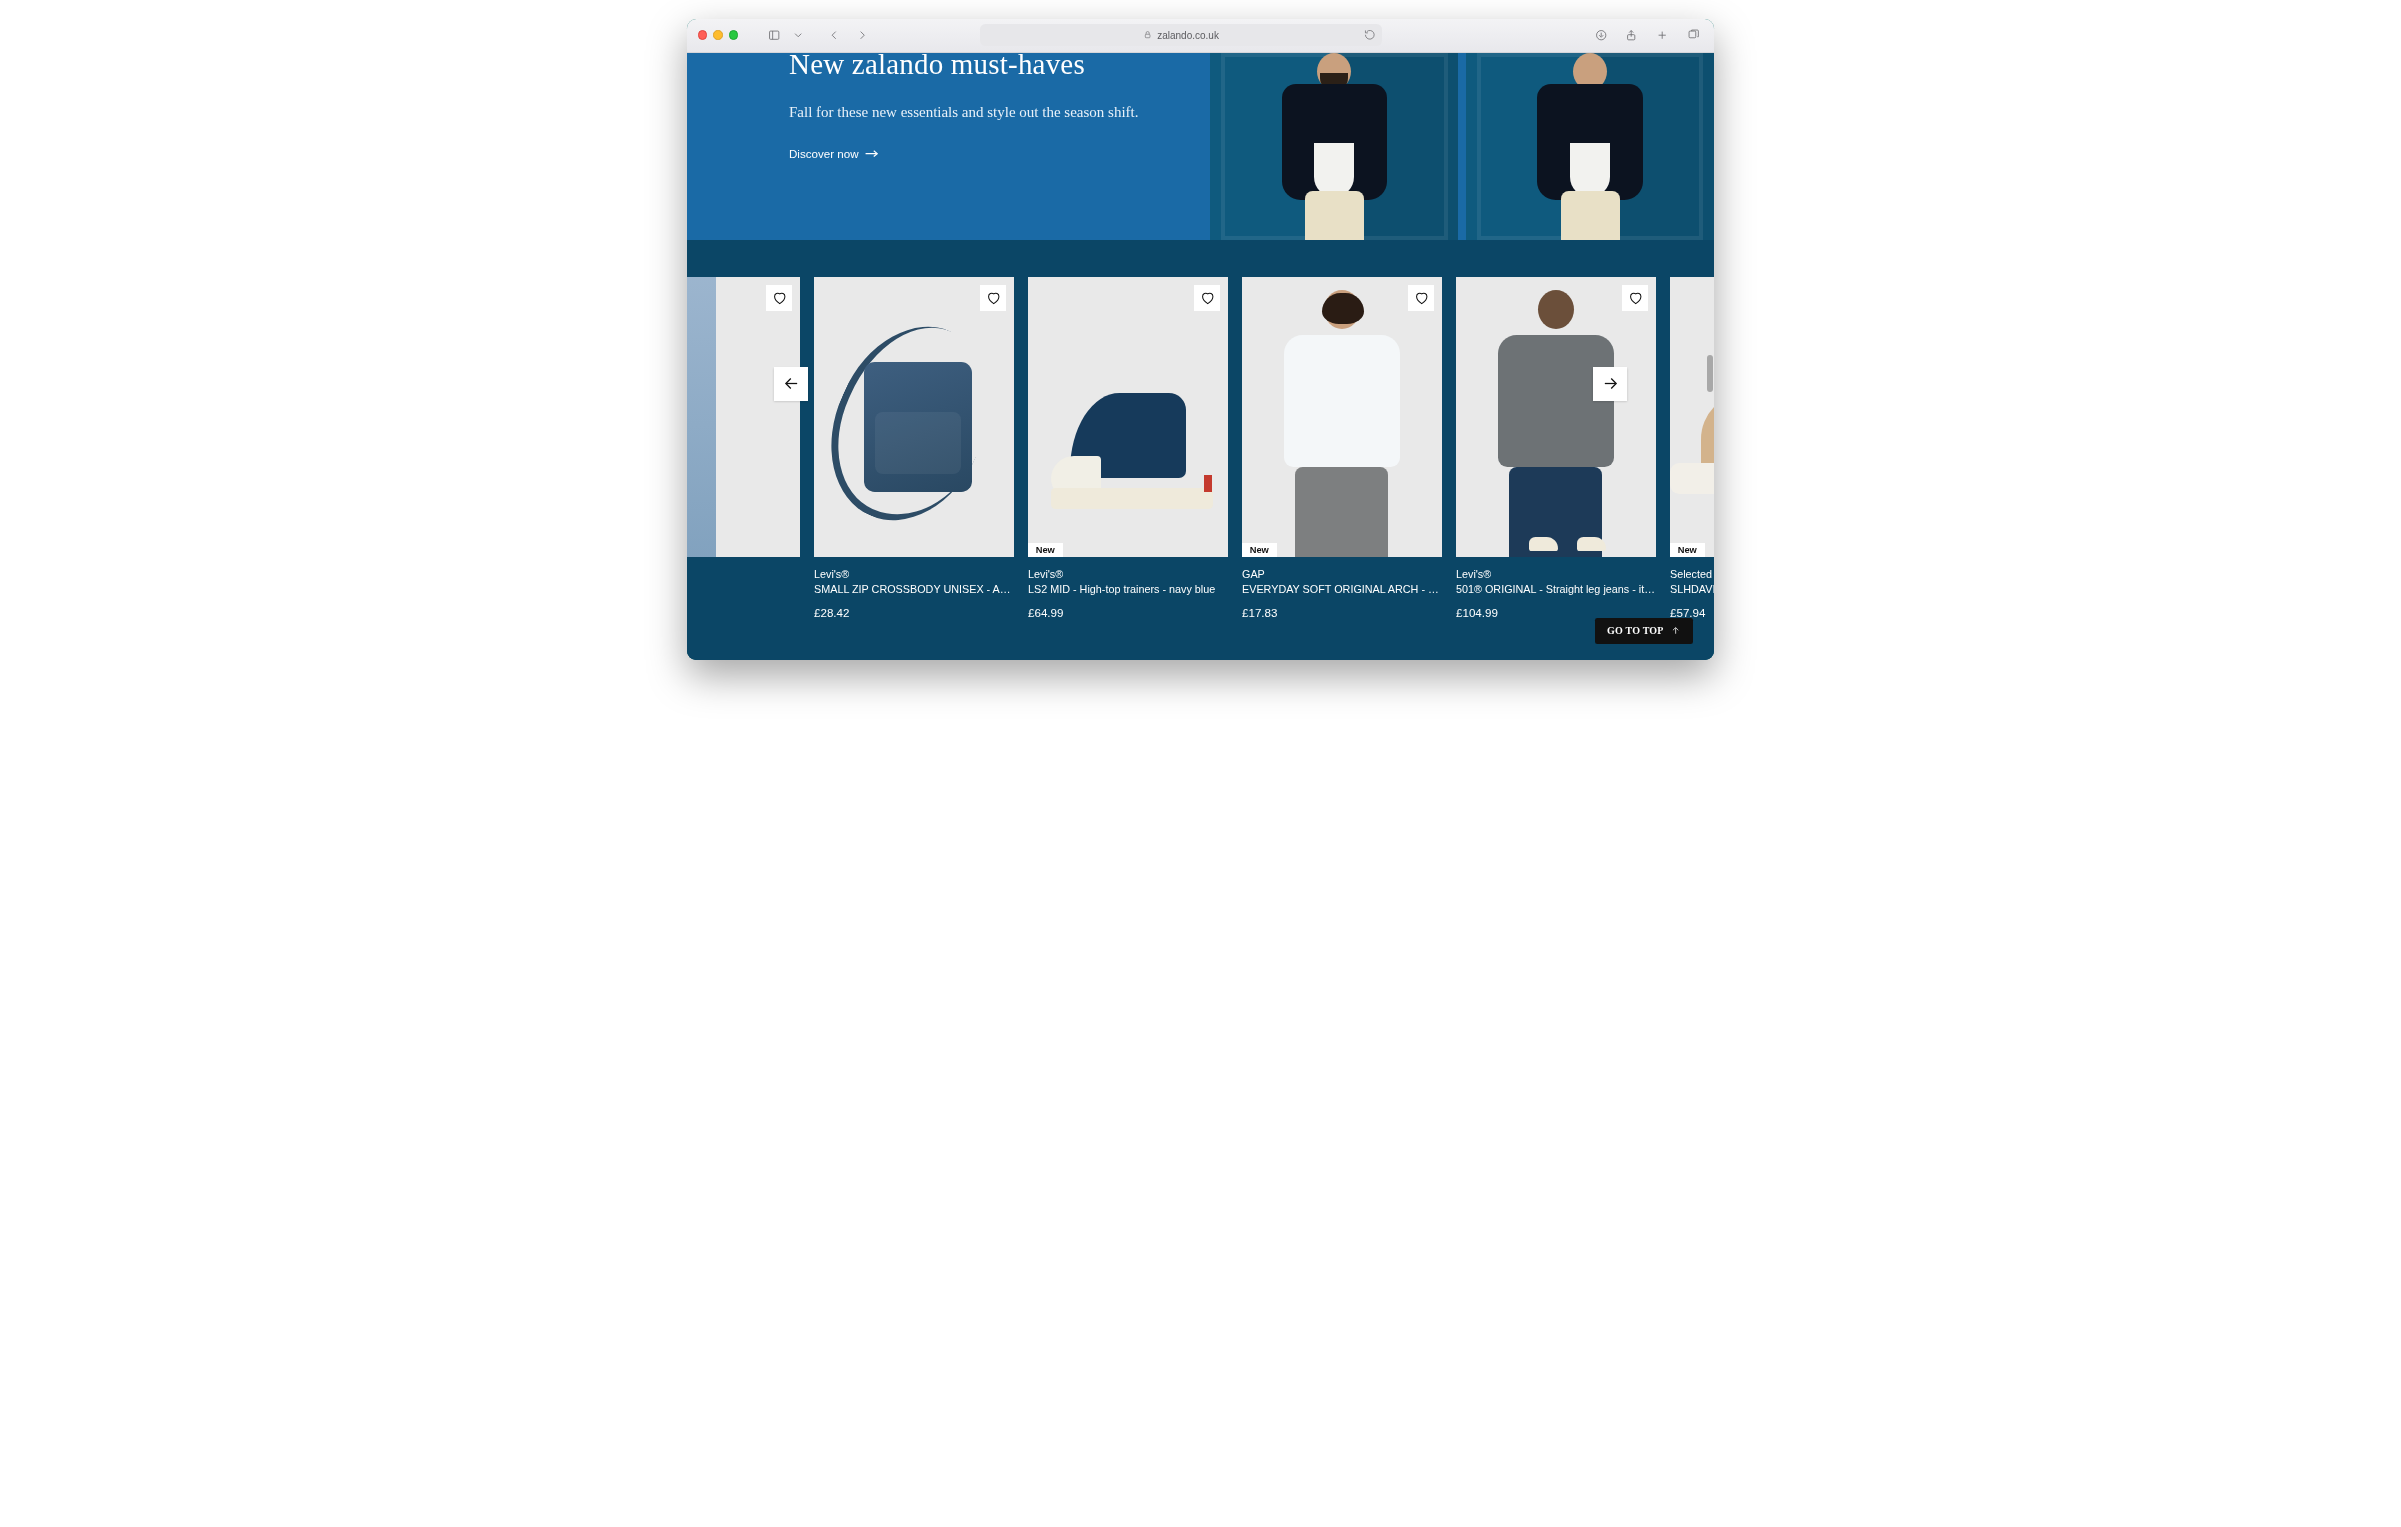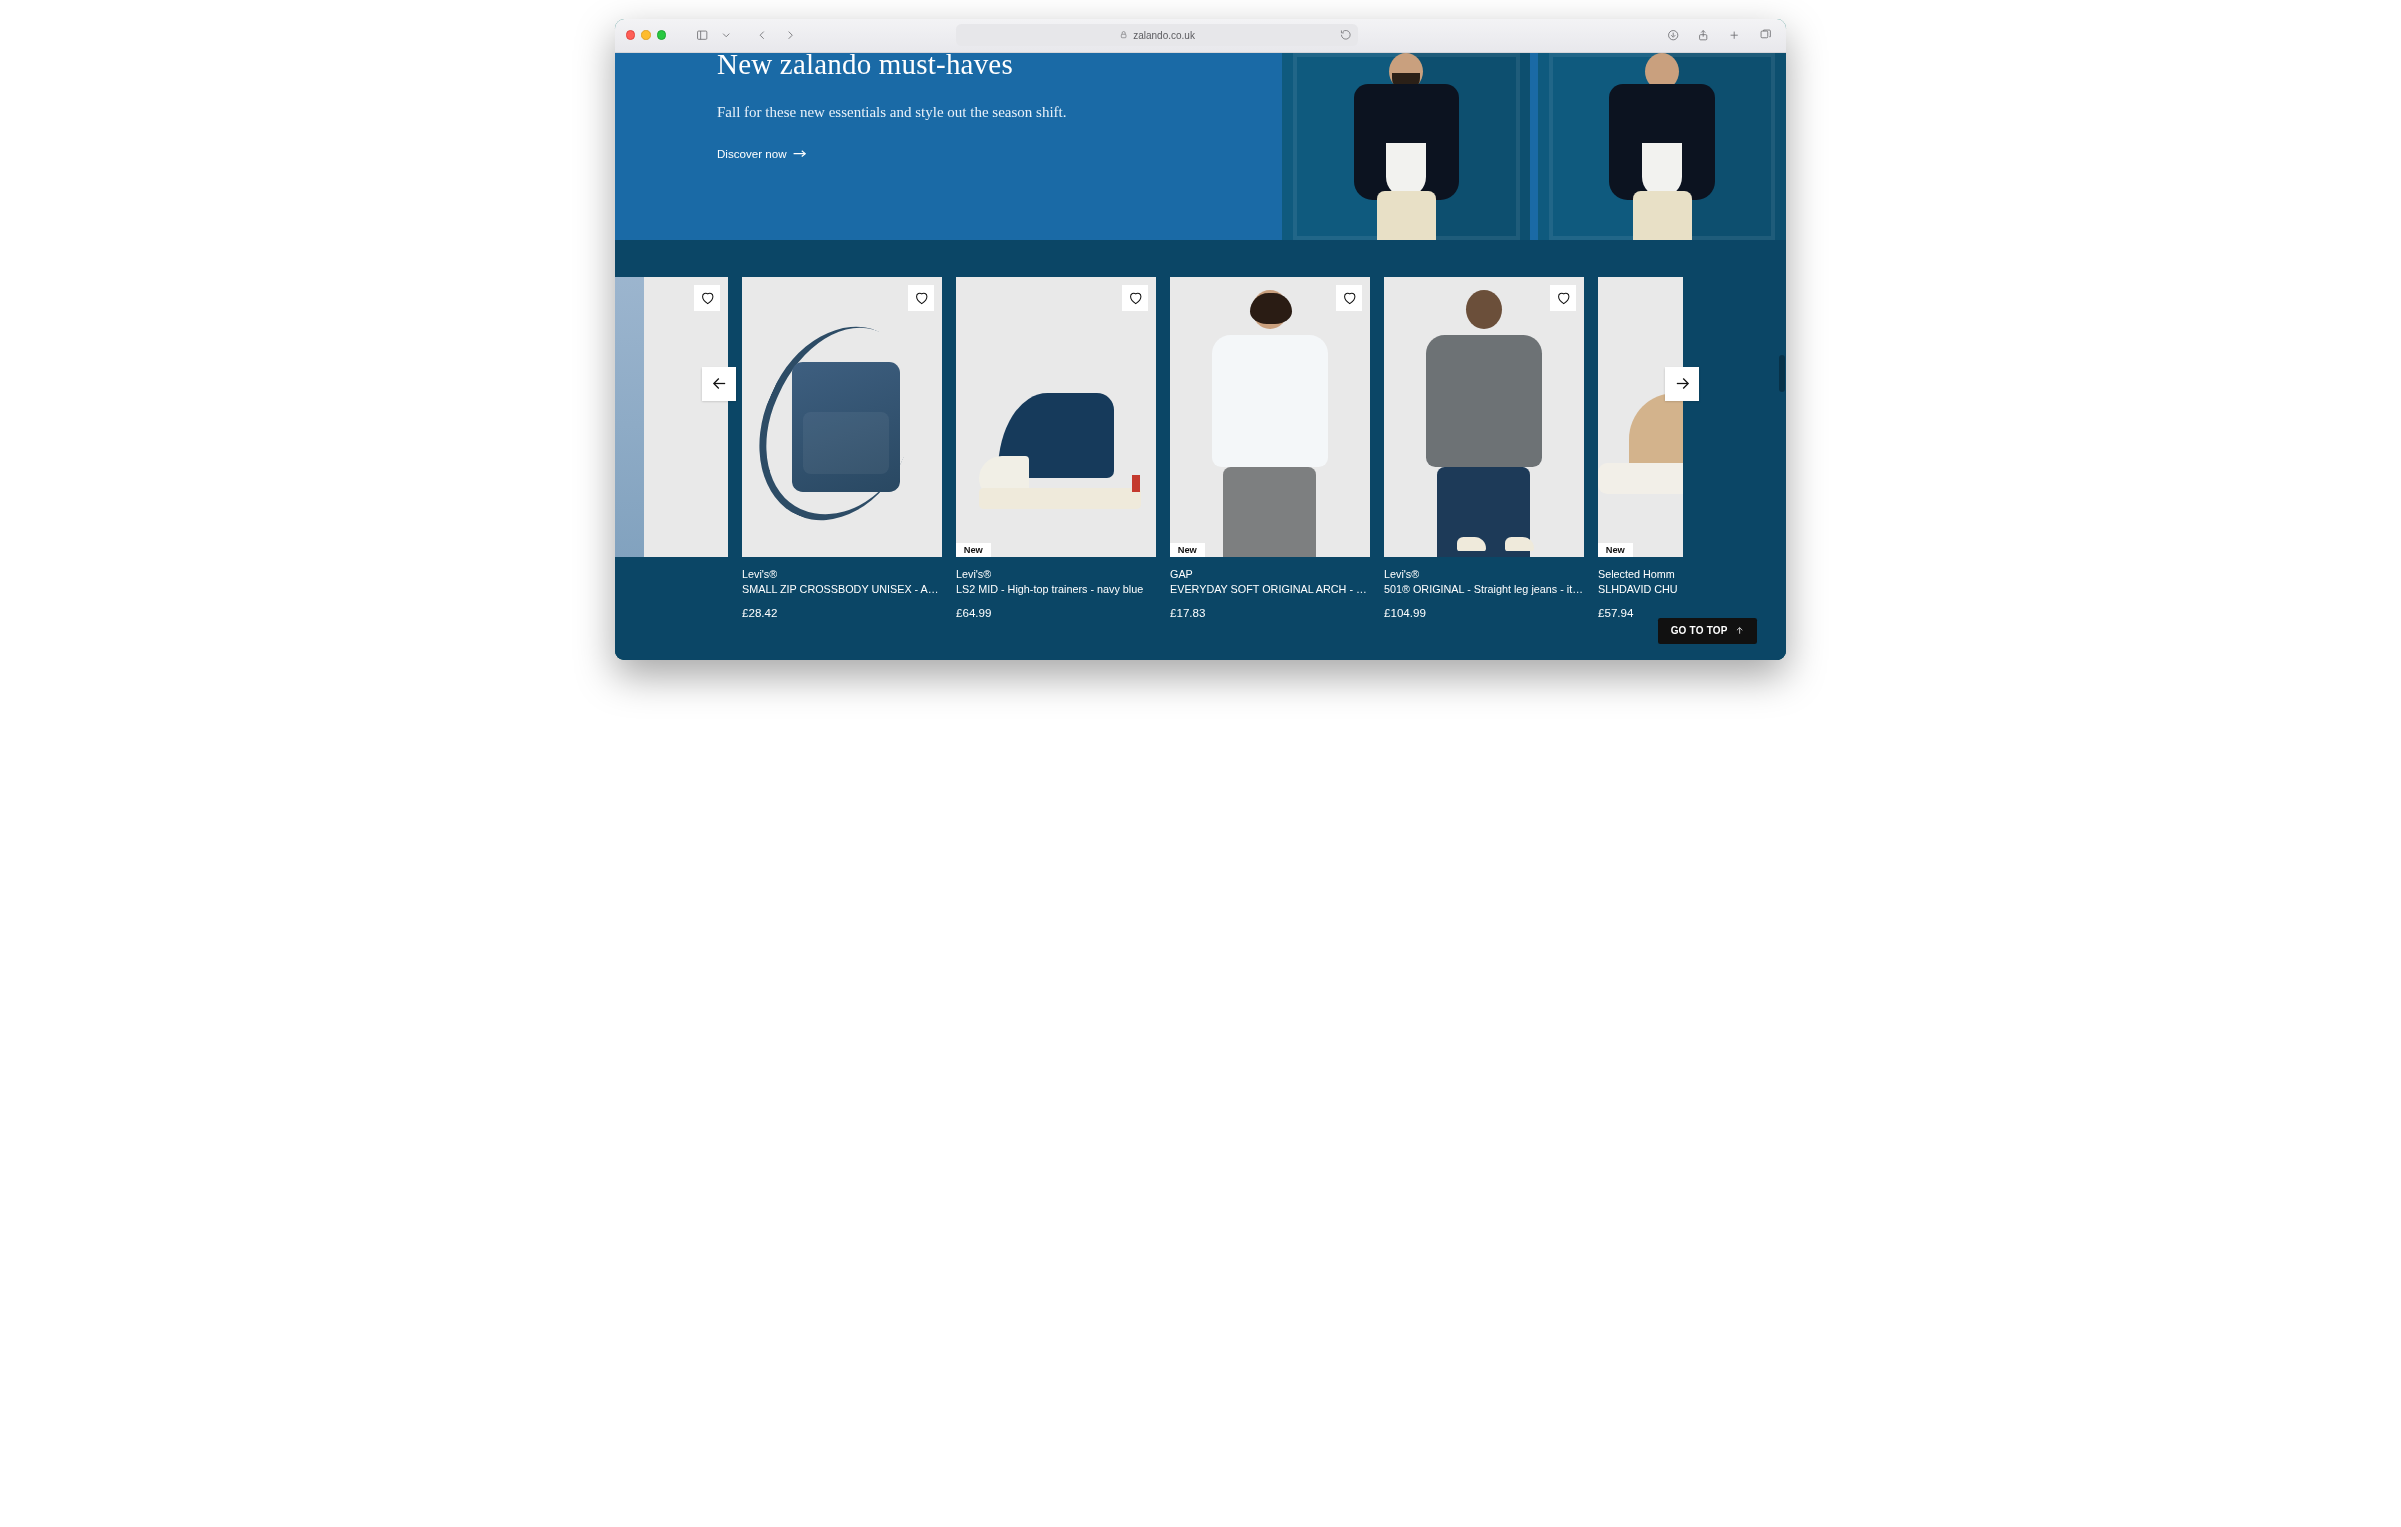--- a/index.html
+++ b/index.html
@@ -1,19 +1,19 @@
 <!DOCTYPE html>
 <html style="font-size:12.4px"><head>
 <meta charset="utf-8">
 <style>
   * { box-sizing: border-box; margin: 0; padding: 0; }
   html, body { width: 100%; height: 100%; font-family: -apple-system, BlinkMacSystemFont, "Segoe UI", Helvetica, Arial, sans-serif; background:#fff; }
   
   .window {
-    width: 1171px; height: 641px;
+    width: 1027px; height: 641px;
     margin: 18.6px auto;
     border-radius: 9.3px;
     overflow: hidden;
     box-shadow: 0 15.5px 39px rgba(0,0,0,.35);
     background: #0f766e;
     display: flex; flex-direction: column;
     position: relative;
   }
   .titlebar {
     height: 34px;
@@ -105,22 +105,22 @@
   .price{margin-top:10.8px;font-size:11.6px;}
   .navbtn{
     position:absolute;top:127px;width:34px;height:34px;background:#fff;display:flex;align-items:center;justify-content:center;cursor:pointer;
     box-shadow:0 0.8px 2.3px rgba(0,0,0,.2);
   }
   .navbtn svg{width:17px;height:17px;stroke:#111;fill:none;stroke-width:1.8;}
   .navbtn.prev{left:87px;}
   .navbtn.next{right:87px;}
   
   .gotop{
-    position:absolute;right:29px;bottom:15.5px;background:#111;color:#fff;font-size:10px;font-weight:600;
-    padding:7.7px 12.4px;border-radius:2.3px;display:flex;align-items:center;gap:7.7px;letter-spacing:0.2px;
+    position:absolute;right:21px;bottom:15.5px;background:#111;color:#fff;font-size:10px;font-weight:600;
+    padding:7.7px 12.4px;border-radius:2.3px;display:flex;align-items:center;gap:7.7px;letter-spacing:0.2px;font-family:Liberation Serif, serif;
   }
   .gotop svg{width:9.3px;height:9.3px;stroke:#fff;fill:none;stroke-width:2;}
   
   .sbar{position:absolute;right:1.5px;top:302px;width:5.4px;height:37px;background:rgba(0,0,0,.28);border-radius:3.1px;}
   
   .il{position:absolute;inset:0;}
   
   .jeans-leg{position:absolute;left:0;top:-15.5px;width:116px;height:325px;background:linear-gradient(180deg,#9db6cf,#7fa0bd);}
   
   .bag{position:absolute;left:50px;top:85px;width:108px;height:130px;border-radius:10.8px;background:linear-gradient(160deg,#3e5f80,#294862);}

